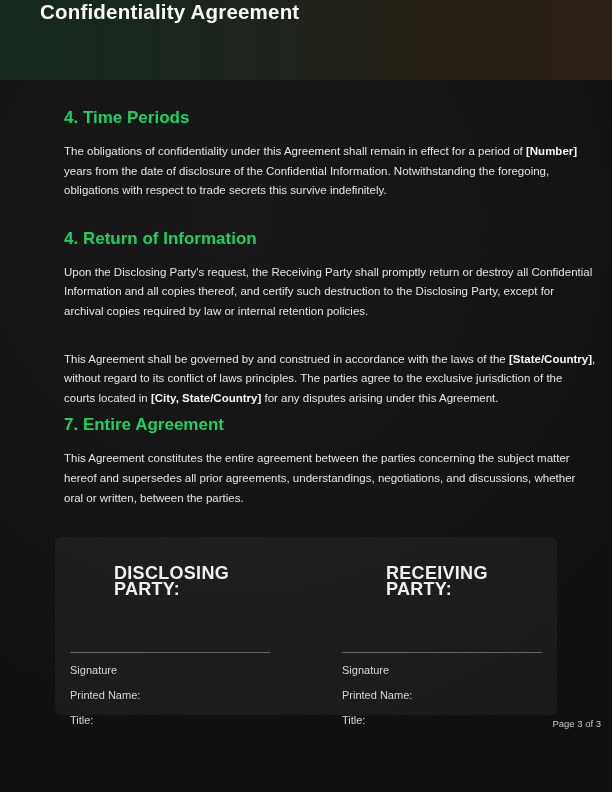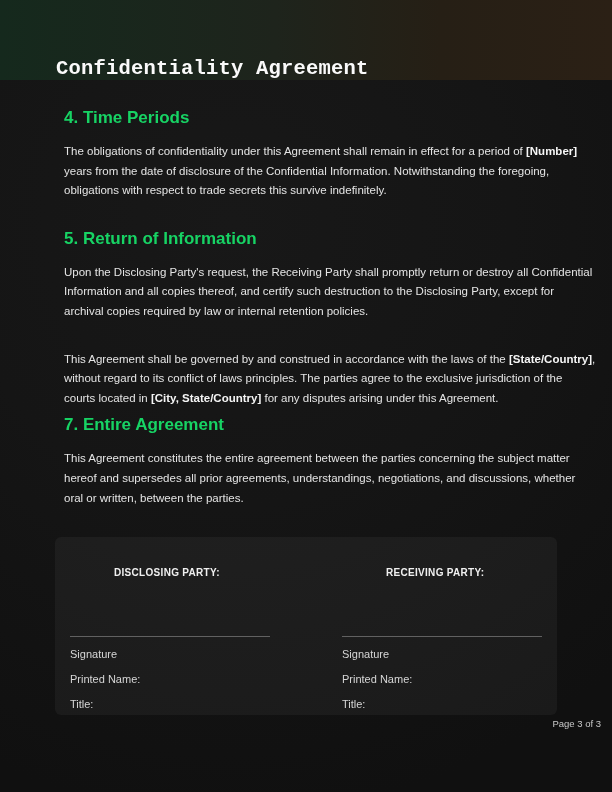--- a/index.html
+++ b/index.html
@@ -6,27 +6,26 @@
   html,body { width:612px; height:792px; background:#0c0c0c; }
   body { font-family:"Liberation Sans", sans-serif; }
 
   .page {
     position:relative; width:612px; height:792px; overflow:hidden;
     background: radial-gradient(95% 75% at 38% 28%, #181818 0%, #151515 48%, #101010 100%);
   }
 
   
   .doc-header {
-    height:80px; display:flex; align-items:flex-end; padding:0 56px;
+    height:80px; display:flex; align-items:flex-start; padding:0 40px;
     background: linear-gradient(90deg,
       var(--header_green, #15291d) 0%,
       #1e241c 45%,
       #261f15 72%,
       var(--header_brown, #2b2015) 100%);
-    font-family: Liberation Mono, monospace;
   }
   .doc-title {
     font-size:20.5px; font-weight:700; letter-spacing:0.2px;
     color: var(--title_text, #fafafa);
   }
 
   .content { padding:0 40px; position:relative; }
 
   .sec { margin-top:28px;margin-left:24px; }
   .sec.tight { margin-top:7px; }
@@ -44,21 +43,21 @@
   
   .sig-panel {
     margin:29px 0 0 15px; width:502px; height:178px;
     background:rgba(255,255,255,0.042);
     border-radius:6px;
     padding:28px 15px 0 15px;
     display:flex; gap:72px;
   }
   .sig-col { width:200px; }
   .sig-head {
-    font-size:10px; line-height:16px; font-weight:700; letter-spacing:0.3px;
+    font-size:18px; line-height:16px; font-weight:700; letter-spacing:0.3px;
     color:#f0f0f0;
     padding-left:44px;
   }
   .sig-line {
     margin-top:55px; height:0;
     border-bottom:1px solid var(--signature_line, #616161);
   }
   .sig-label {
     margin-top:10px; font-size:11px; line-height:14px;
     color: var(--panel_label_text, #d6d6d6);
@@ -80,21 +79,21 @@
   </header>
 
   <main class="content">
 
     <section class="sec">
       <h2 class="sec-h">4. Time Periods</h2>
       <p class="sec-p"><span>The obligations of confidentiality under this Agreement shall remain in effect for a period of </span><span class="b">[Number]</span><span> years from the date of disclosure of the Confidential Information. Notwithstanding the foregoing, obligations with respect to trade secrets this survive indefinitely.</span></p>
     </section>
 
     <section class="sec">
-      <h2 class="sec-h">5. Return of Information</h2>
+      <h2 class="sec-h">4. Return of Information</h2>
       <p class="sec-p"><span>Upon the Disclosing Party's request, the Receiving Party shall promptly return or destroy all Confidential Information and all copies thereof, and certify such destruction to the Disclosing Party, except for archival copies required by law or internal retention policies.</span></p>
     </section>
 
     <section class="sec">
       <p class="sec-p"><span>This Agreement shall be governed by and construed in accordance with the laws of the </span><span class="b">[State/Country]</span><span>, without regard to its conflict of laws principles. The parties agree to the exclusive jurisdiction of the courts located in </span><span class="b">[City, State/Country]</span><span> for any disputes arising under this Agreement.</span></p>
     </section>
 
     <section class="sec tight">
       <h2 class="sec-h">7. Entire Agreement</h2>
       <p class="sec-p"><span>This Agreement constitutes the entire agreement between the parties concerning the subject matter hereof and supersedes all prior agreements, understandings, negotiations, and discussions, whether oral or written, between the parties.</span></p>

